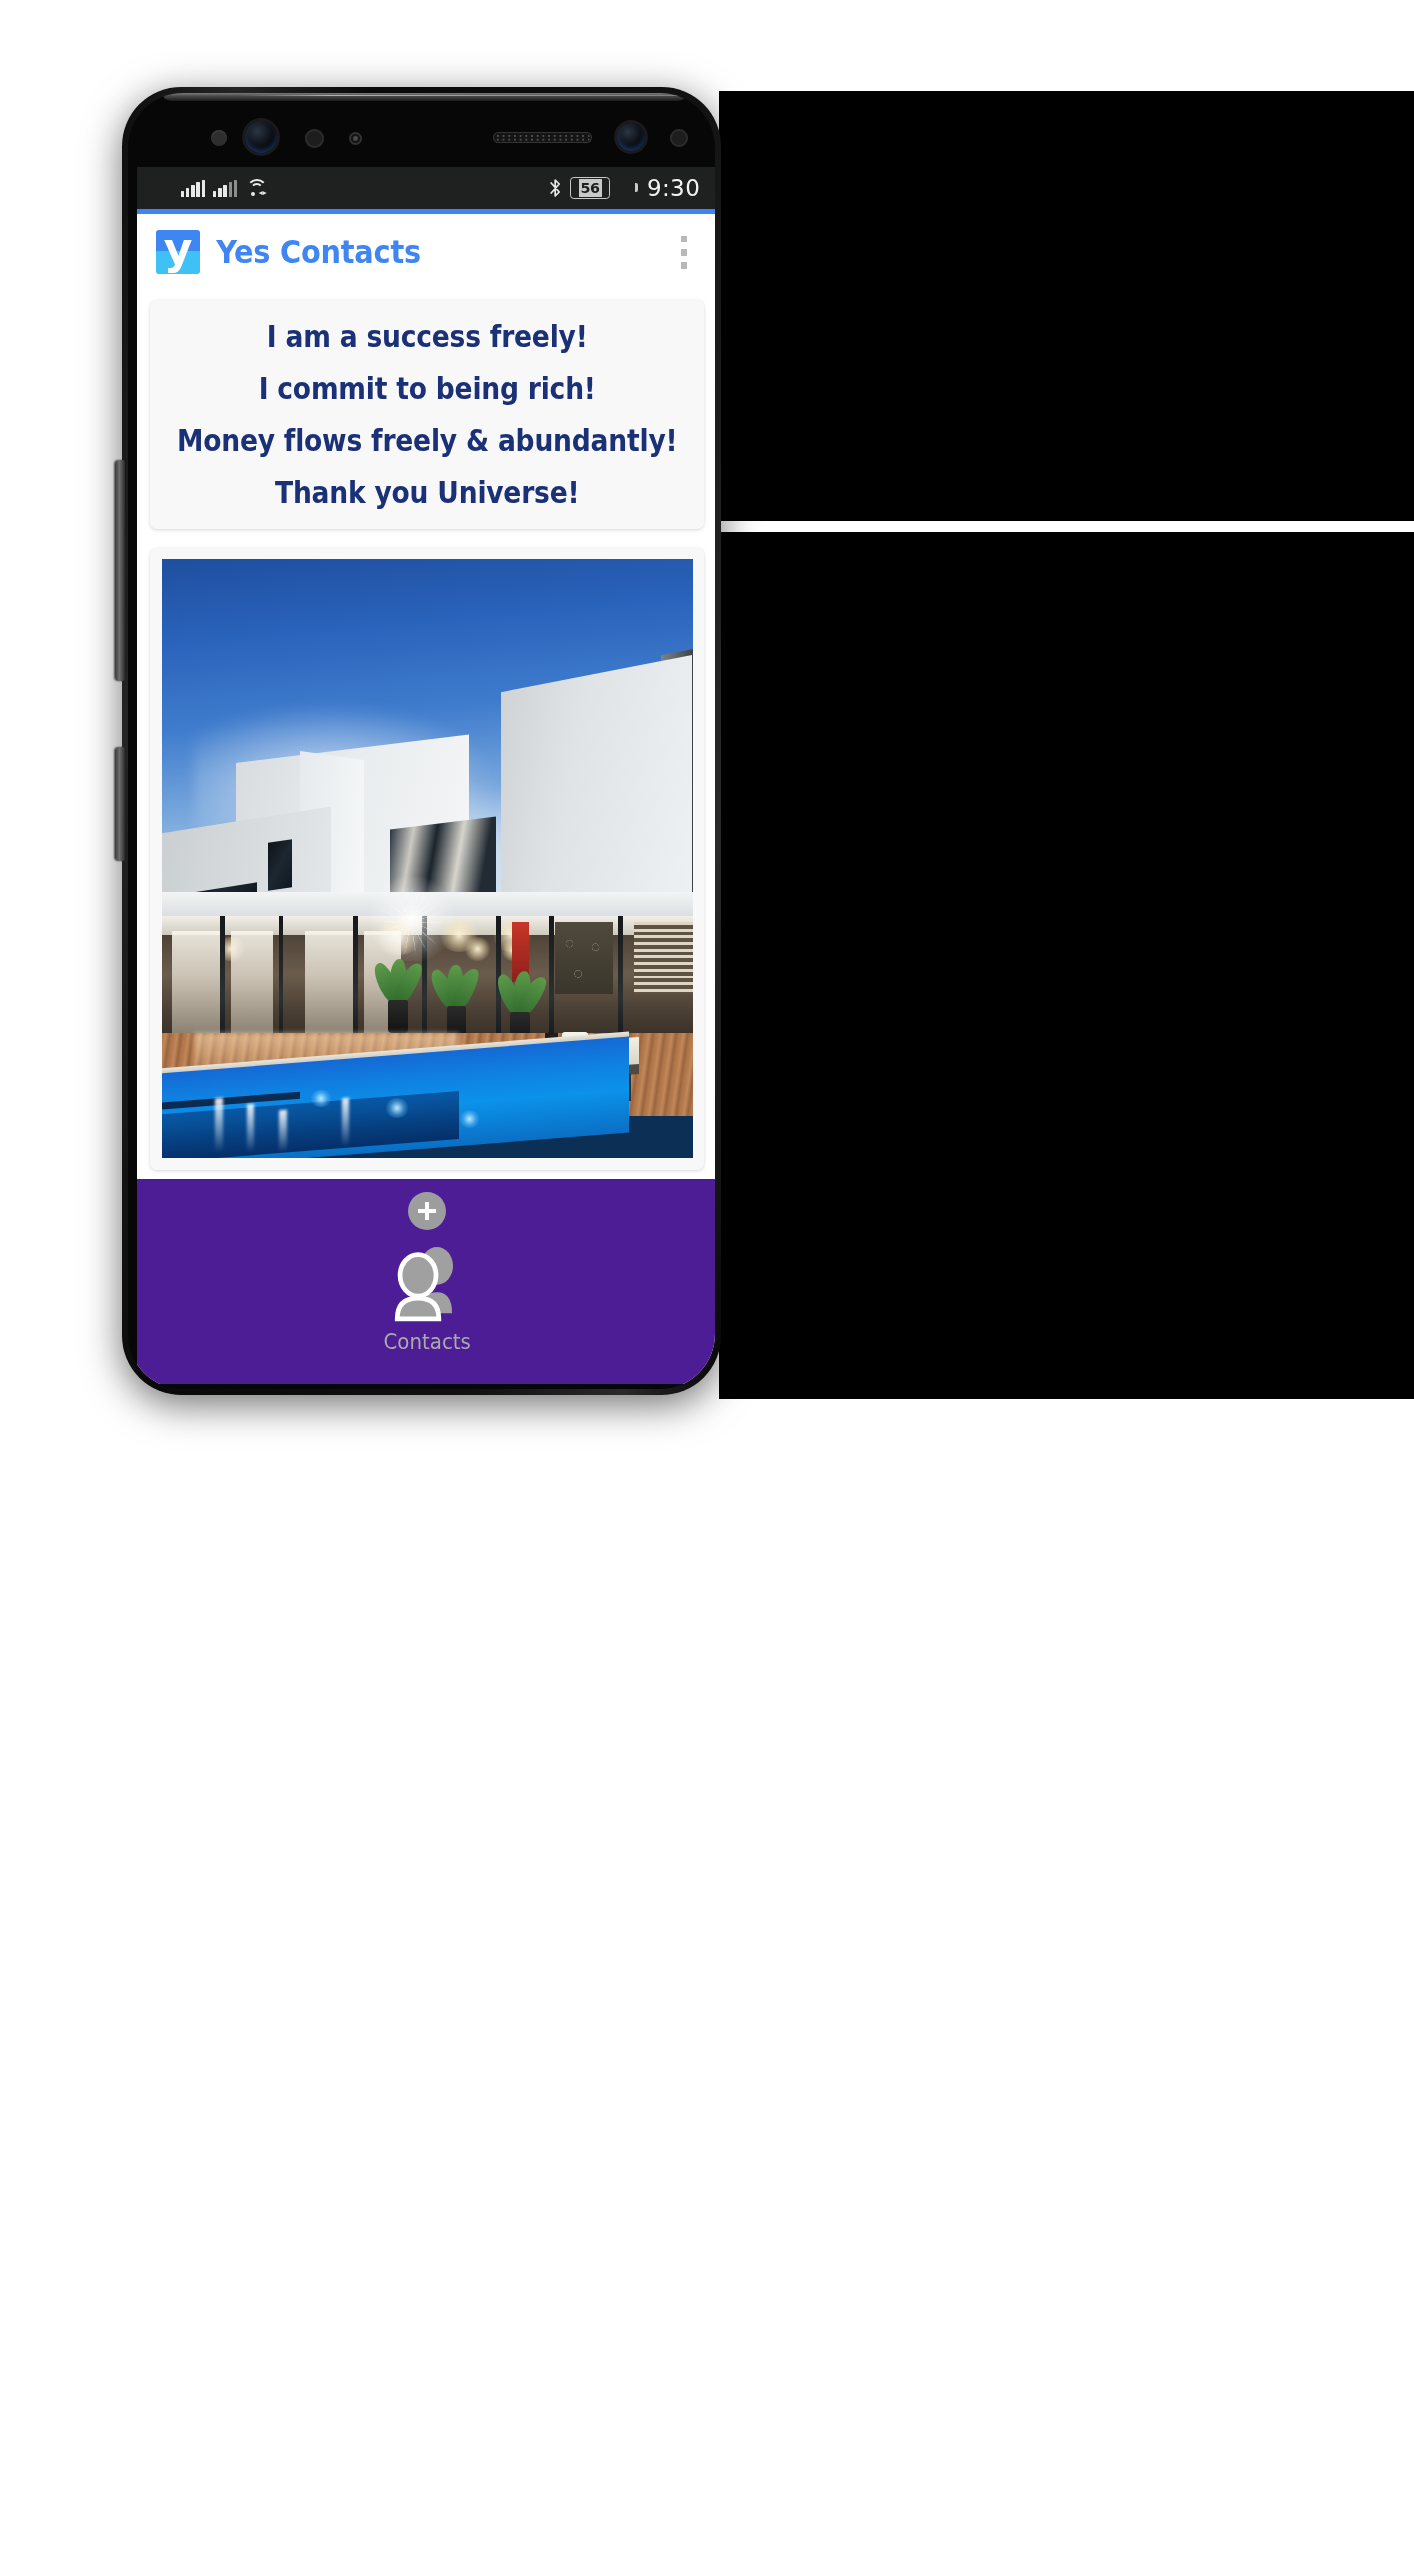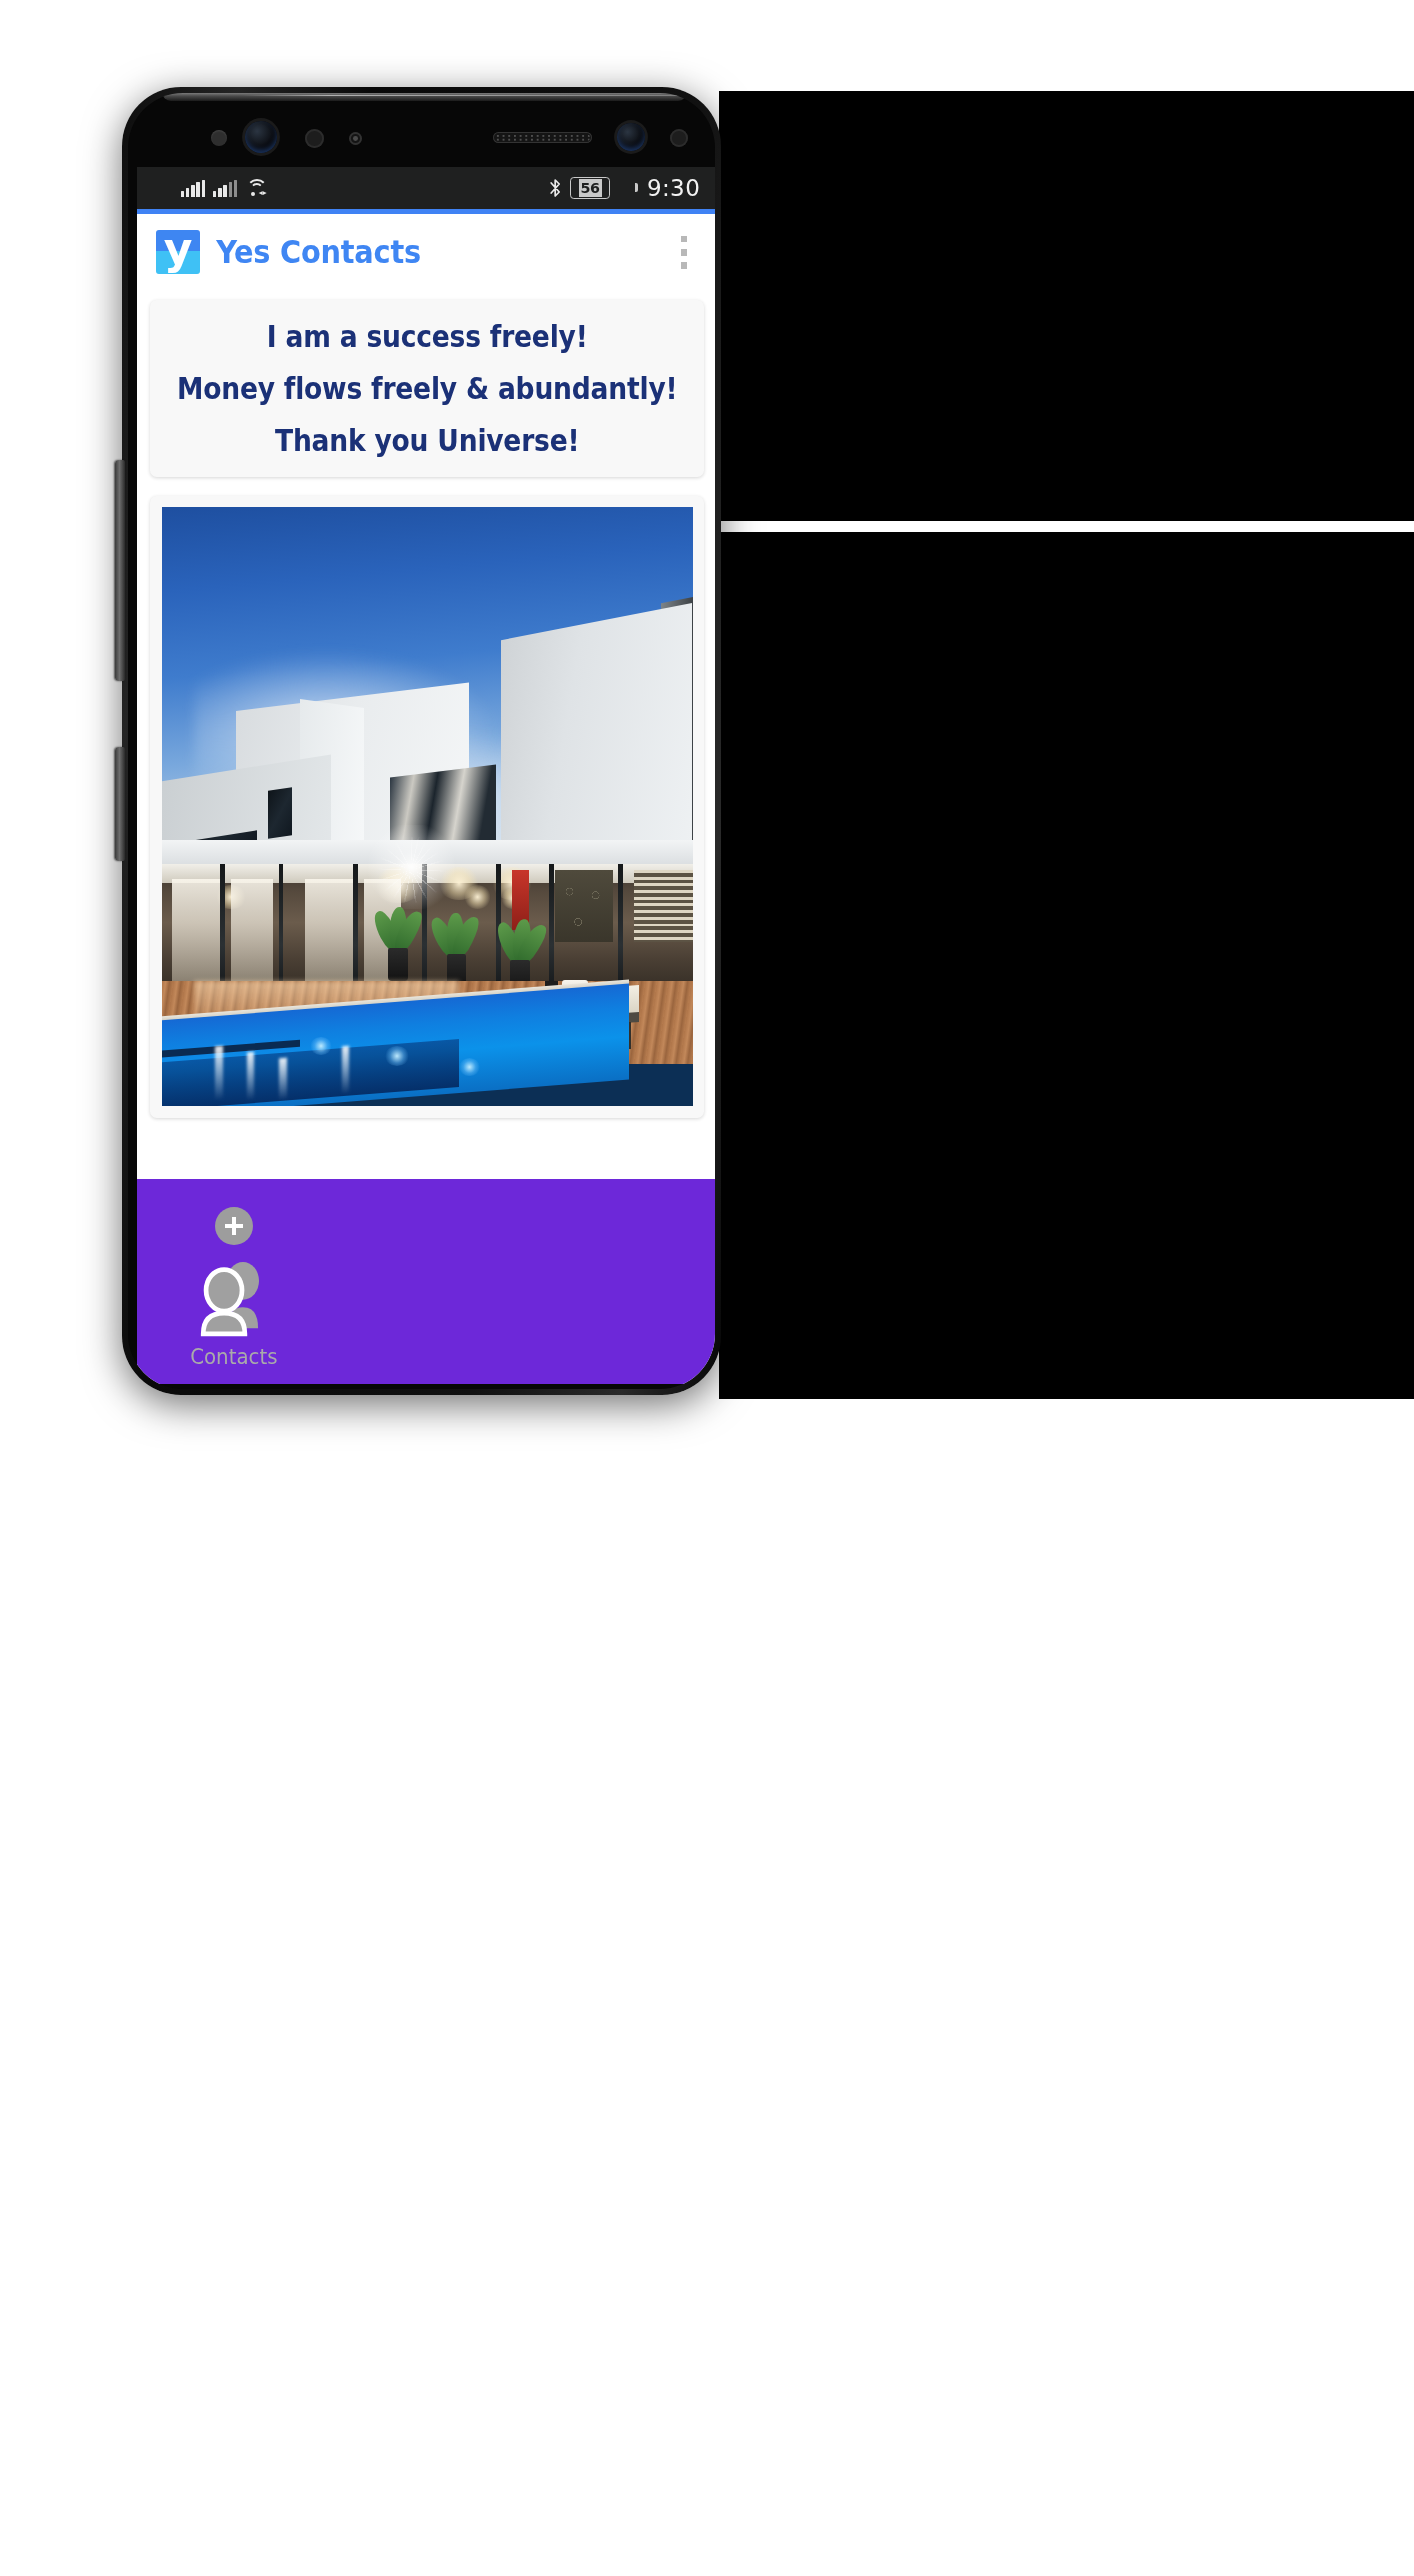--- a/index.html
+++ b/index.html
@@ -402,24 +402,23 @@
         rgba(255,255,255,.5) 290deg 293deg, transparent 293deg 310deg,
         rgba(255,255,255,.5) 310deg 313deg, transparent 313deg 330deg,
         rgba(255,255,255,.5) 330deg 333deg, transparent 333deg 360deg);
     mask-image:radial-gradient(circle, #000 0%, rgba(0,0,0,.5) 45%, transparent 70%);
     -webkit-mask-image:radial-gradient(circle, #000 0%, rgba(0,0,0,.5) 45%, transparent 70%);
   }
 
   
   #bottomnav {
     position:absolute; left:0; bottom:0; width:100%; height:205px;
-    background:#6d28d9;
+    background:#4c1d95;
     display:flex; align-items:flex-start; justify-content:space-around;
     padding-top:13.3px;
-    flex-direction:column;
   }
   .nav-item {
     width:33.33%;
     display:flex; flex-direction:column; align-items:center; gap:3.8px;
     cursor:pointer;
   }
   .add-badge {
     width:38px; height:38px; border-radius:50%;
     background:#9d9d9d;
     display:flex; align-items:center; justify-content:center;
@@ -519,20 +518,21 @@
             <span></span>
               <span></span>
               <span></span>
           </div>
         </div>
 
         <div id="content">
 
           <div id="affirm-card" class="card">
             <div class="affirm-line">I am a success freely!</div>
+            <div class="affirm-line">I commit to being rich!</div>
             <div class="affirm-line">Money flows freely &amp; abundantly!</div>
             <div class="affirm-line">Thank you Universe!</div>
           </div>
 
           <div id="photo-card" class="card">
             <div id="photo">
 
               <div class="ph" id="sky"></div>
               <div class="ph" id="cloud1"></div>
               <div class="ph" id="cloud2"></div>

